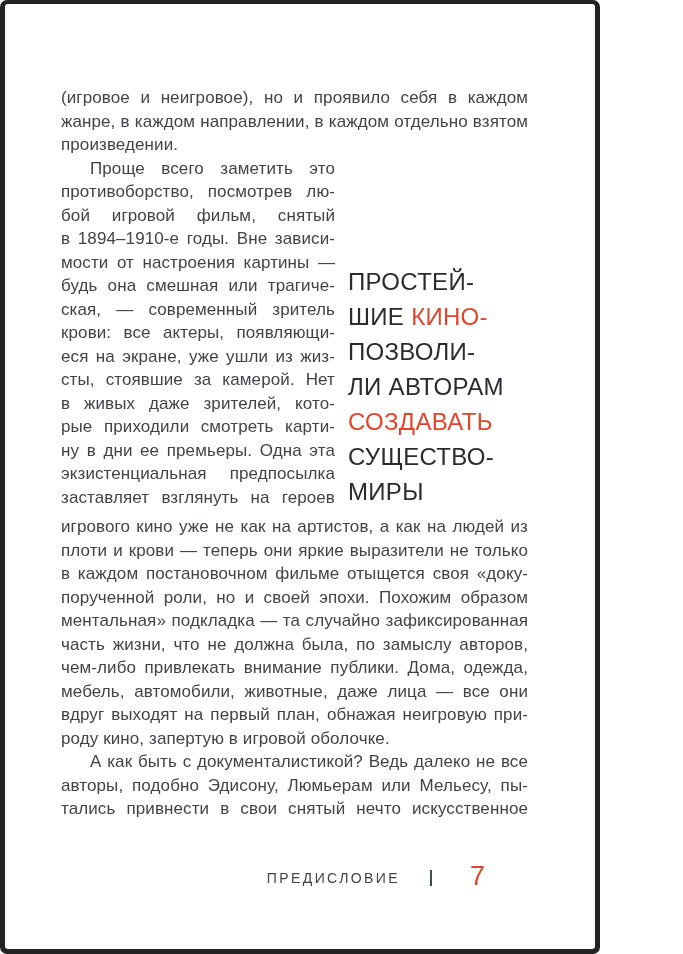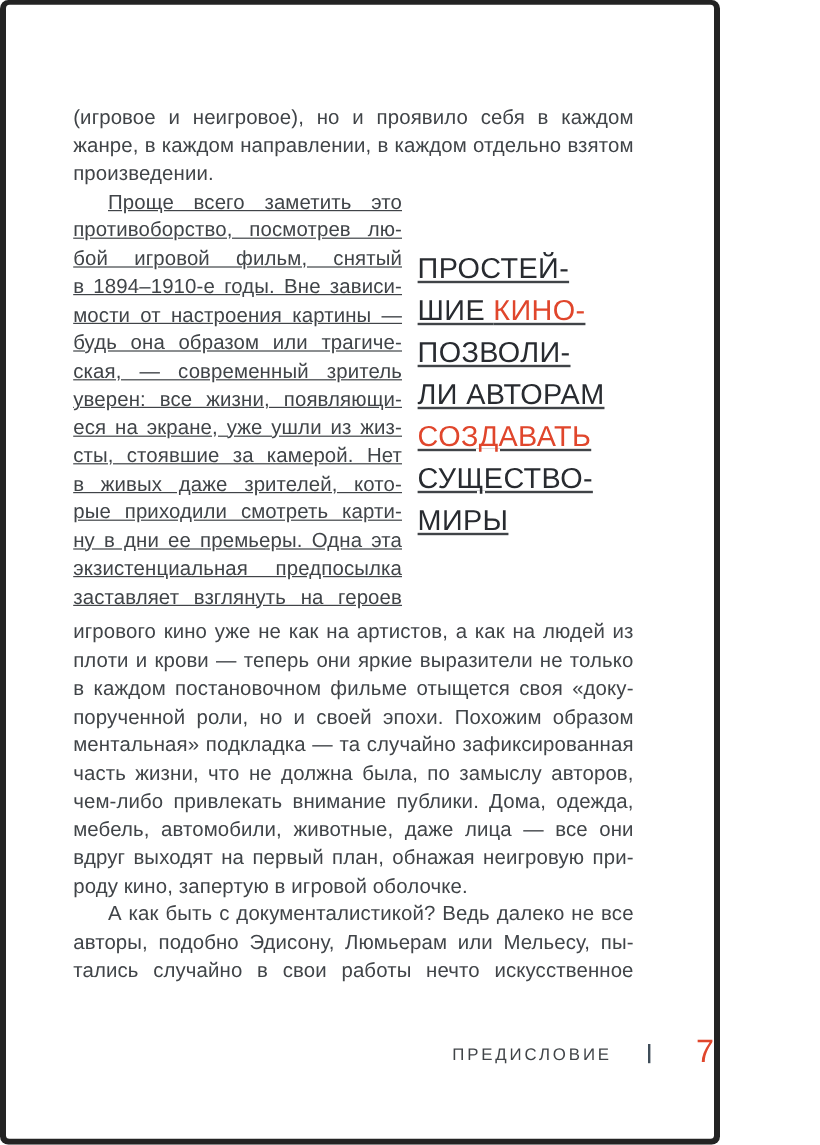--- a/index.html
+++ b/index.html
@@ -30,39 +30,40 @@
   .content{
     padding:82px 67px 0 56px;
     color:var(--body);
     font-size:17px;
     line-height:23.5px;
     letter-spacing:0.1px;
   }
   .line{white-space:normal;}
   .just{text-align:justify;text-align-last:justify;}
   .indent{text-indent:29px;}
-  .columns{display:flex;align-items:center;text-decoration:underline;}
+  .columns{display:flex;align-items:flex-end;}
   .col-left{width:274px;flex:none;}
   .col-right{flex:1;margin-left:13px;margin-top:-6px;}
   .hline{
     font-size:24px;
     line-height:35px;
     letter-spacing:0.3px;
     white-space:nowrap;
   }
   .hline .dark{color:var(--headdark);}
   .hline .red{color:var(--red);}
   .para-mid{margin-top:6px;}
   .footer{
     position:absolute;
     left:0;right:0;
     top:862px;
     display:flex;
     align-items:center;
     justify-content:flex-end;
+    padding-right:110px;
   }
   .footer-label{
     font-size:14px;
     letter-spacing:2.4px;
     color:var(--body);
   }
   .footer-bar{
     width:2px;height:16px;
     background:var(--bar);
     margin:0 38px 0 30px;
@@ -87,23 +88,23 @@
           <div class="line">произведении.</div>
         </div>
 
       <div class="columns">
         <div class="col-left">
             <div class="line just indent">Проще всего заметить это</div>
             <div class="line just">противоборство, посмотрев лю-</div>
             <div class="line just">бой игровой фильм, снятый</div>
             <div class="line just">в 1894–1910-е годы. Вне зависи-</div>
             <div class="line just">мости от настроения картины —</div>
-            <div class="line just">будь она образом или трагиче-</div>
+            <div class="line just">будь она смешная или трагиче-</div>
             <div class="line just">ская, — современный зритель</div>
-            <div class="line just">уверен: все жизни, появляющи-</div>
+            <div class="line just">крови: все актеры, появляющи-</div>
             <div class="line just">еся на экране, уже ушли из жиз-</div>
             <div class="line just">сты, стоявшие за камерой. Нет</div>
             <div class="line just">в живых даже зрителей, кото-</div>
             <div class="line just">рые приходили смотреть карти-</div>
             <div class="line just">ну в дни ее премьеры. Одна эта</div>
             <div class="line just">экзистенциальная предпосылка</div>
             <div class="line just">заставляет взглянуть на героев</div>
           </div>
         <div class="col-right">
             <div class="hline"><span class="dark">ПРОСТЕЙ-</span></div>
@@ -125,21 +126,21 @@
           <div class="line just">часть жизни, что не должна была, по замыслу авторов,</div>
           <div class="line just">чем-либо привлекать внимание публики. Дома, одежда,</div>
           <div class="line just">мебель, автомобили, животные, даже лица — все они</div>
           <div class="line just">вдруг выходят на первый план, обнажая неигровую при-</div>
           <div class="line">роду кино, запертую в игровой оболочке.</div>
         </div>
 
       <div>
           <div class="line just indent">А как быть с документалистикой? Ведь далеко не все</div>
           <div class="line just">авторы, подобно Эдисону, Люмьерам или Мельесу, пы-</div>
-          <div class="line just">тались случайно в свои работы нечто искусственное</div>
+          <div class="line just">тались привнести в свои снятый нечто искусственное</div>
         </div>
 
     </div>
 
     <div class="footer">
       <span class="footer-label">ПРЕДИСЛОВИЕ</span>
       <span class="footer-bar"></span>
       <span class="footer-num">7</span>
     </div>
   </div>

